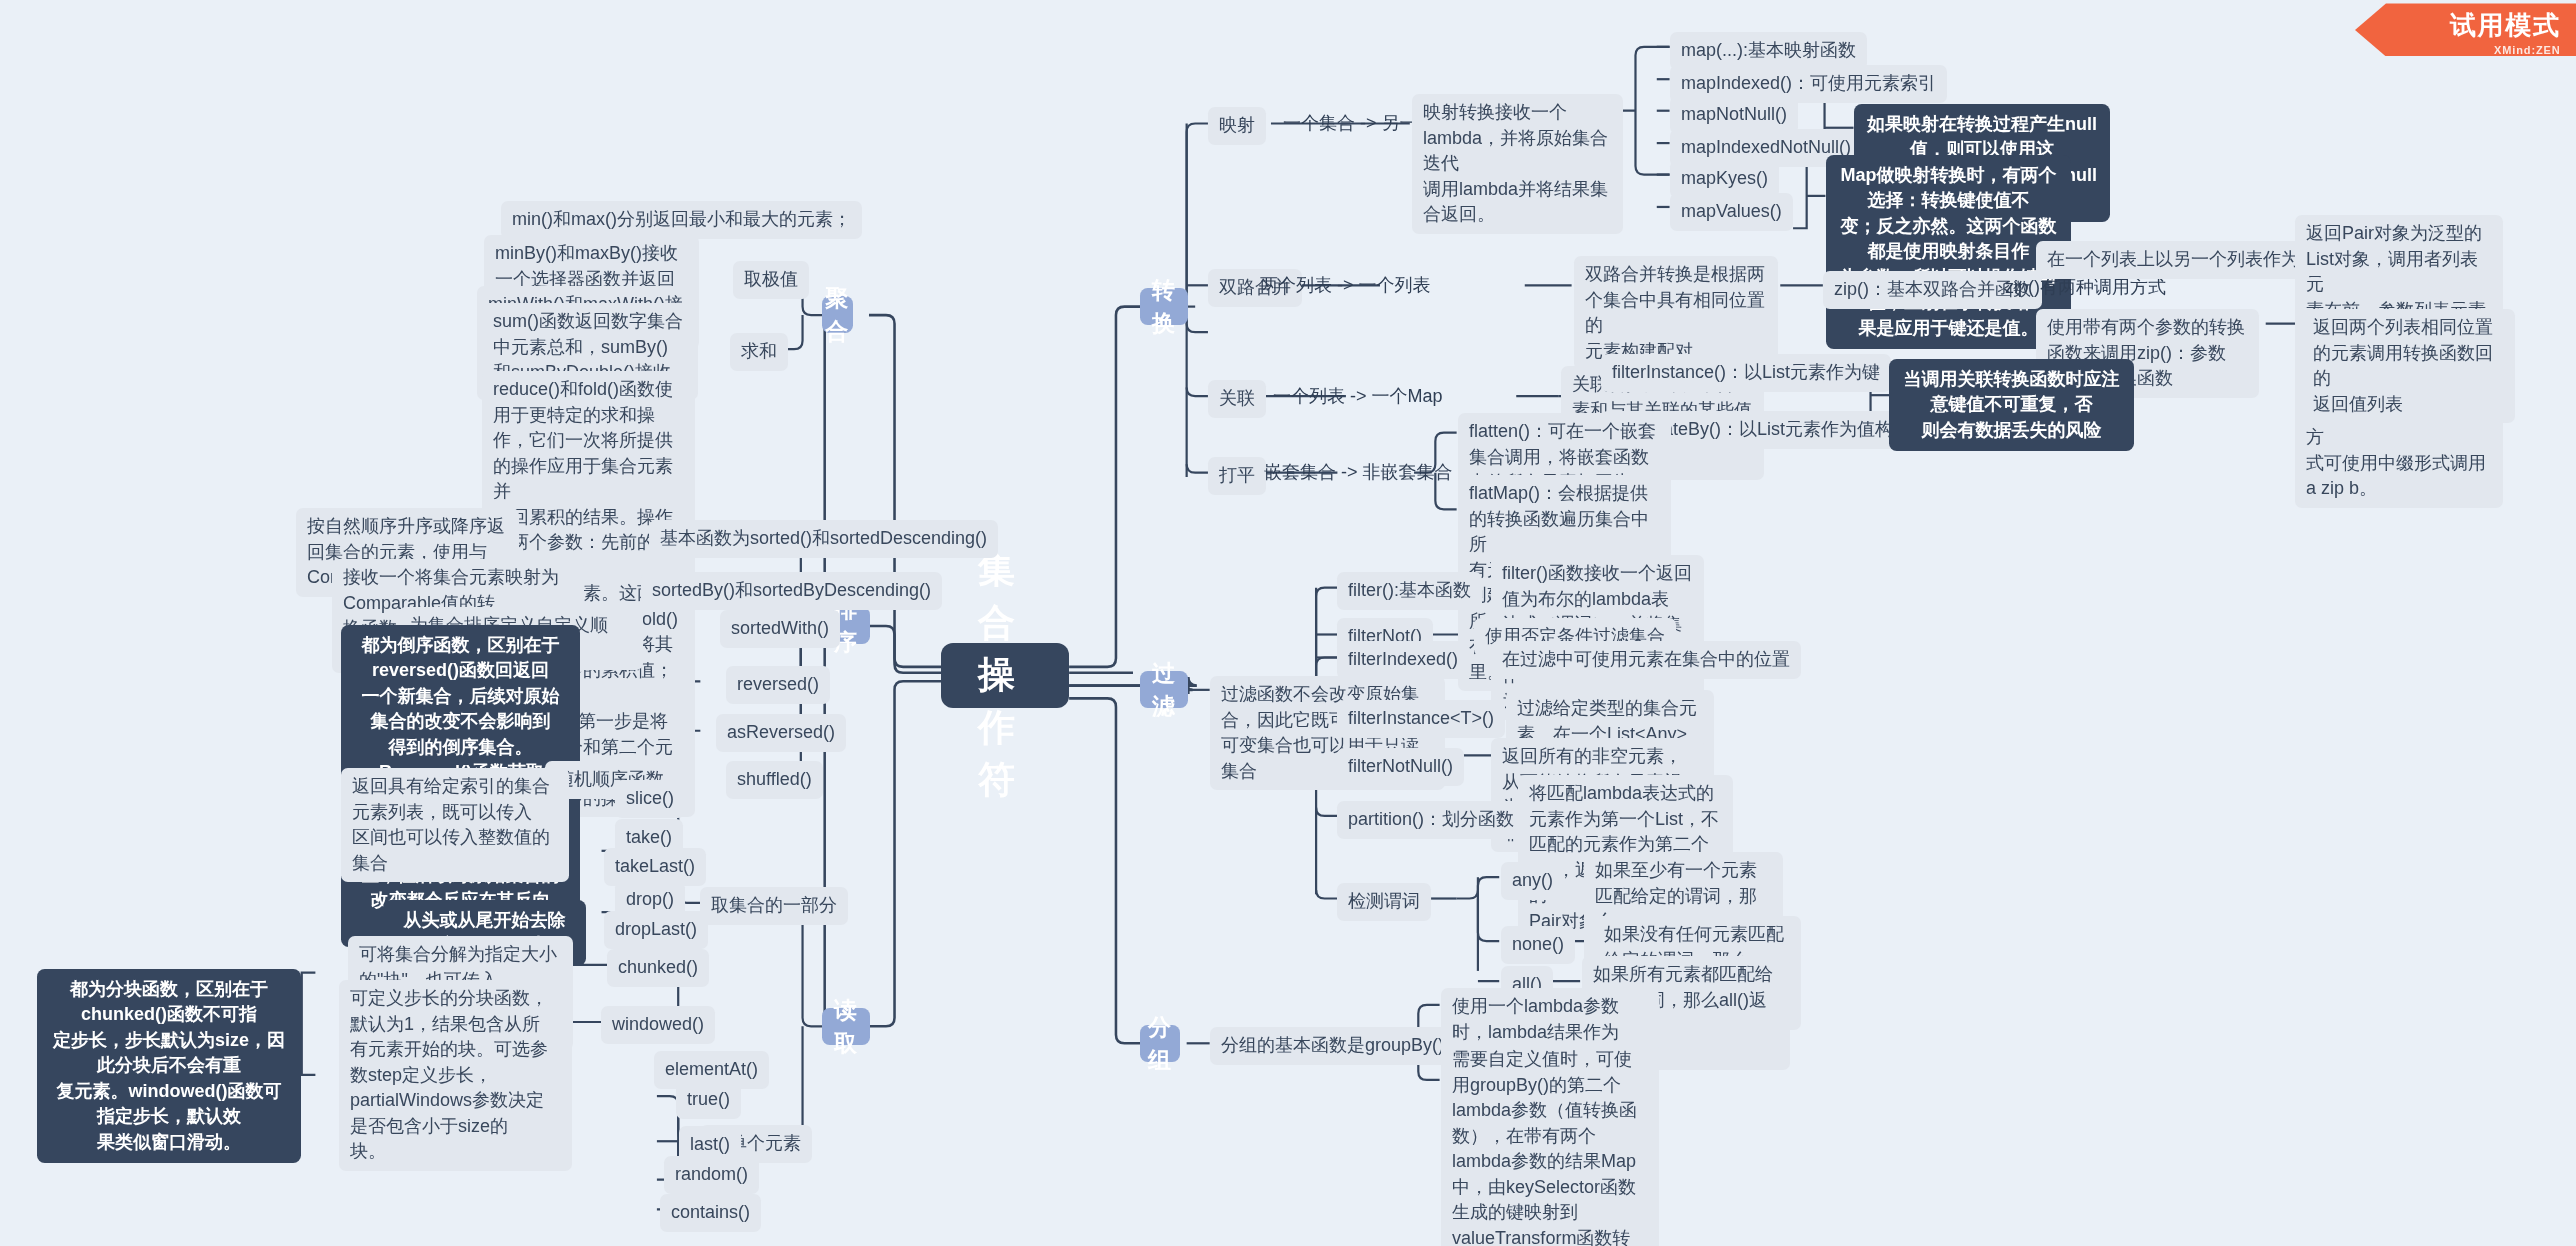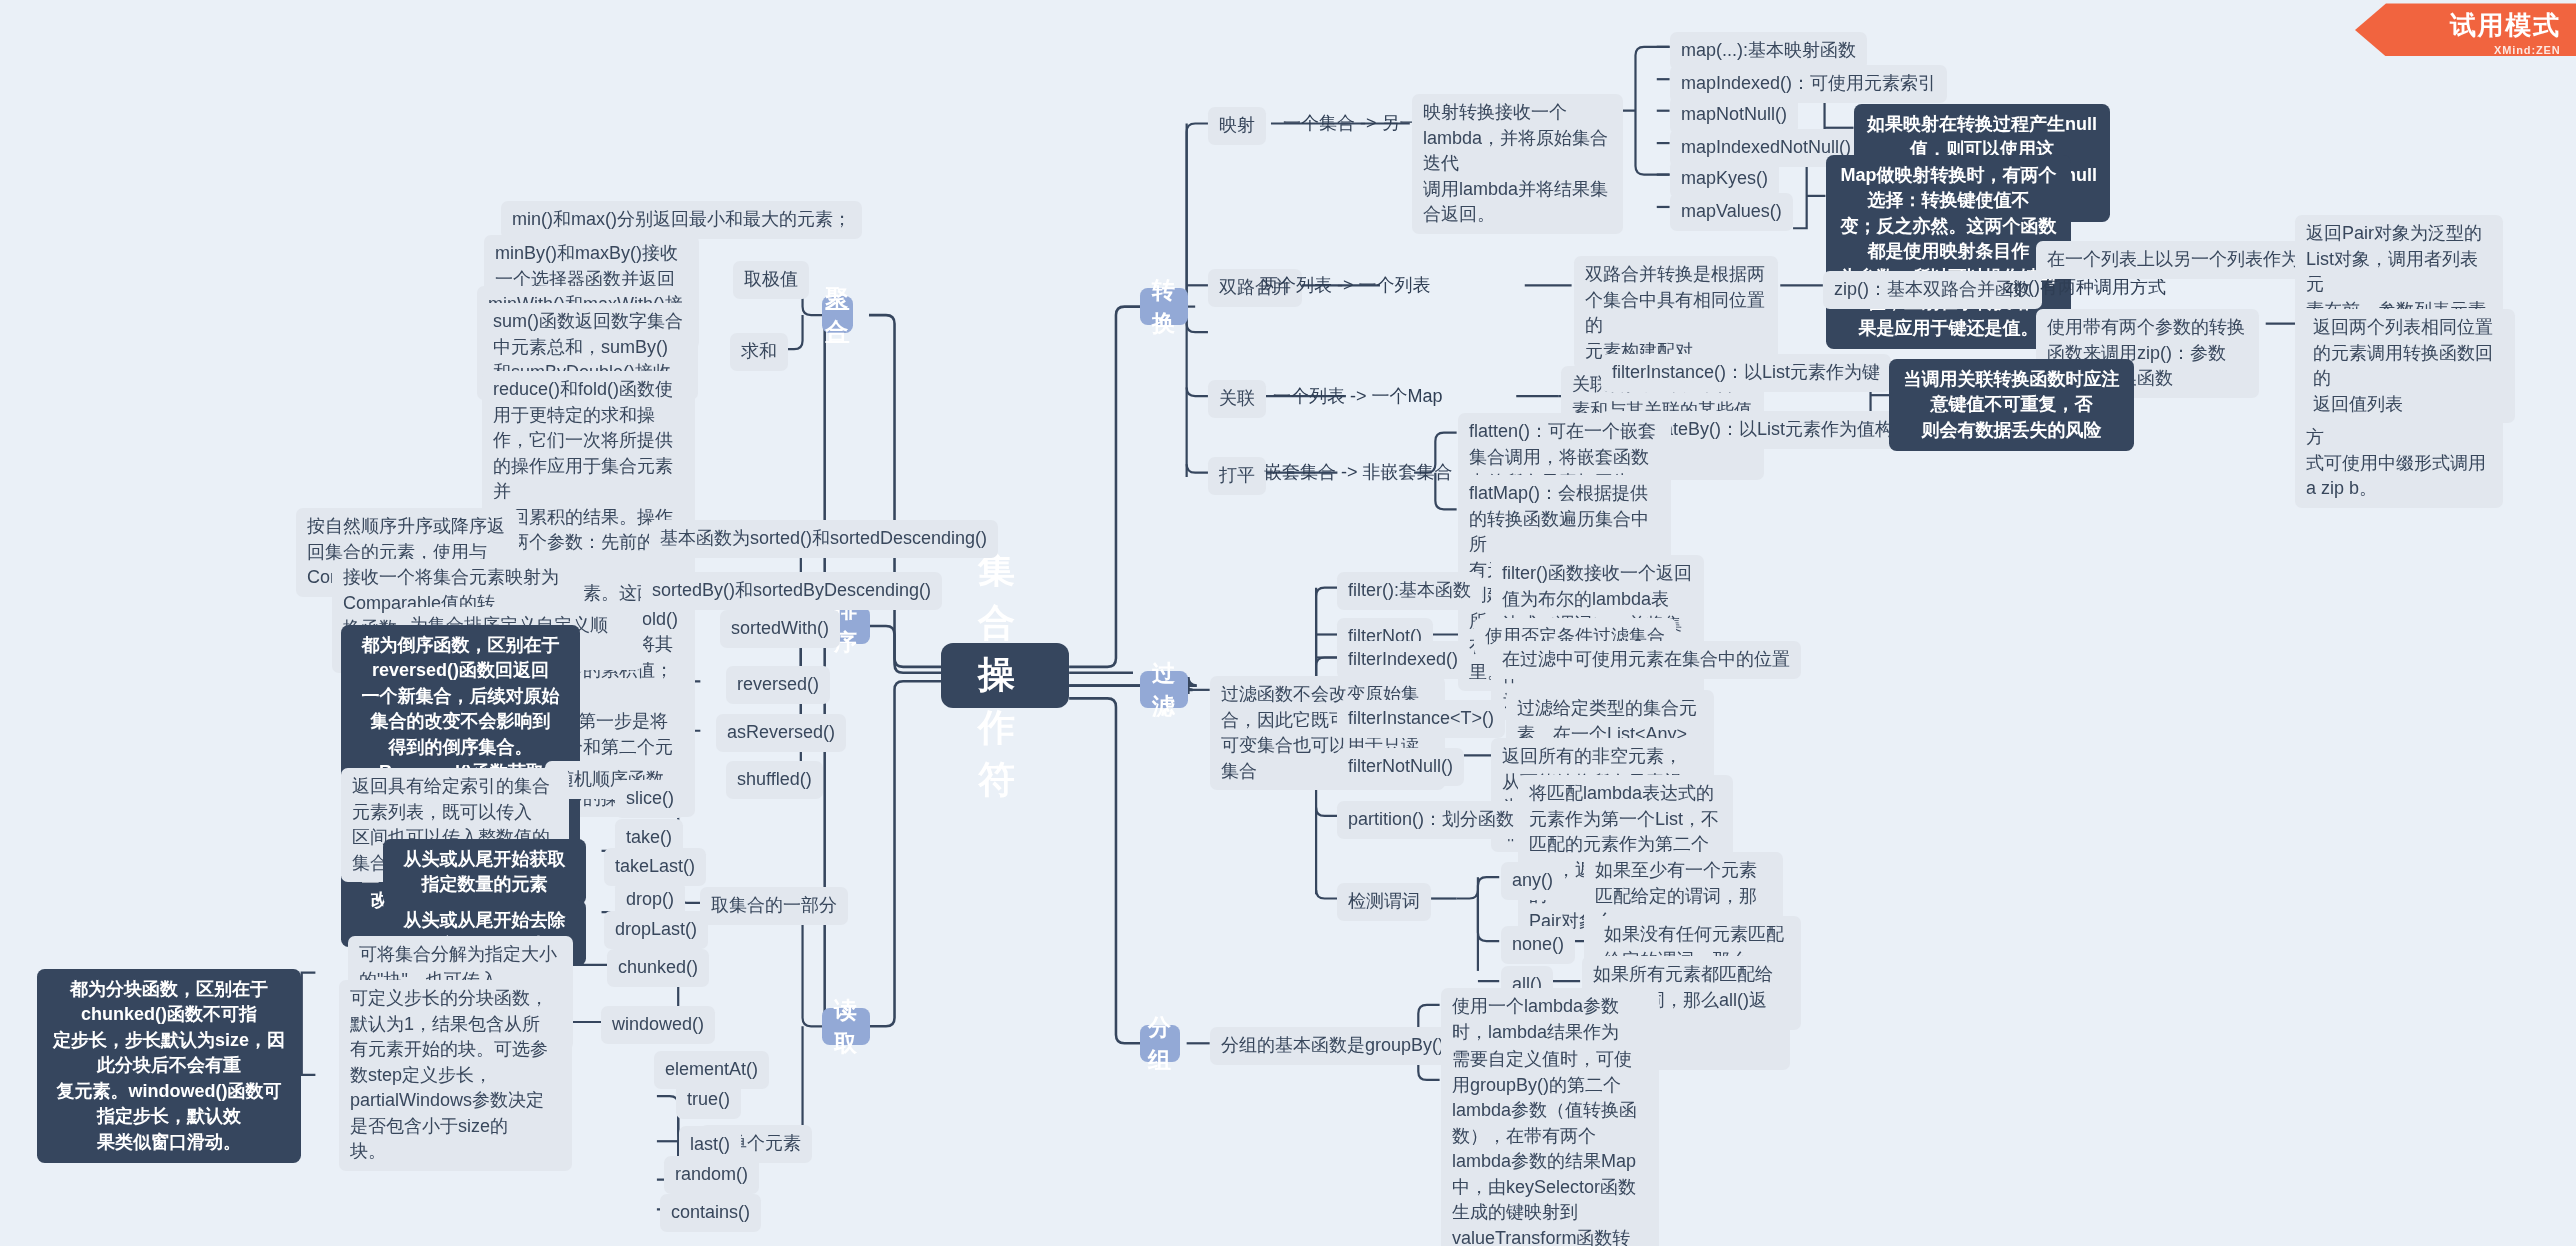--- a/index.html
+++ b/index.html
@@ -271,21 +271,21 @@
     <g fill="none" stroke="#36465e" stroke-width="2.6">
       <path d="M1393,1225 H1420"></path>
       <path d="M1638,1225 H1655 Q1665,1225 1665,1215 V1190 Q1665,1180 1675,1180 H1690"></path>
       <path d="M1665,1225 V1258 Q1665,1268 1675,1268 H1690"></path>
     </g>
   </svg>
 
   <div class="node t-root" style="left:941px; top:643px; width:128px; height:65px;">集合操作符</div>
 
   <div class="node t-branch" style="left:1140px; top:288px; width:48px; height:37px;">转换</div>
-  <div class="node t-branch" style="left:822px; top:296px; width:26px; height:37px;text-decoration:underline;">聚合</div>
+  <div class="node t-branch" style="left:822px; top:296px; width:26px; height:37px;">聚合</div>
   <div class="node t-branch" style="left:822px; top:607px; width:48px; height:37px;">排序</div>
   <div class="node t-branch" style="left:1140px; top:671px; width:48px; height:37px;">过滤</div>
   <div class="node t-branch" style="left:822px; top:1008px; width:48px; height:37px;">读取</div>
   <div class="node t-branch" style="left:1140px; top:1025px; width:40px; height:37px;">分组</div>
 
   <div class="node t-plain" style="left:1208px; top:107px;">映射</div>
   <div class="node t-bare" style="left:1278px; top:108px;">一个集合 -&gt; 另一个集合</div>
   <div class="node t-plain" style="left:1412px; top:94px; width:211px;">映射转换接收一个lambda，并将原始集合迭代
 调用lambda并将结果集合返回。</div>
 
@@ -379,21 +379,20 @@
   <div class="node t-plain" style="left:545px; top:761px;">随机顺序函数</div>
 
   <div class="node t-plain" style="left:700px; top:887px;">取集合的一部分</div>
 
   <div class="node t-plain" style="left:615px; top:780px;">slice()</div>
   <div class="node t-plain" style="left:341px; top:768px; width:228px;">返回具有给定索引的集合元素列表，既可以传入
 区间也可以传入整数值的集合</div>
 
   <div class="node t-plain" style="left:615px; top:819px;">take()</div>
   <div class="node t-plain" style="left:604px; top:848px;">takeLast()</div>
-  <div class="node t-dark" style="left:383px; top:839px; width:203px;">从头或从尾开始获取指定数量的元素</div>
 
   <div class="node t-plain" style="left:615px; top:881px;">drop()</div>
   <div class="node t-plain" style="left:604px; top:911px;">dropLast()</div>
   <div class="node t-dark" style="left:383px; top:900px; width:203px;">从头或从尾开始去除指定数量的元素</div>
 
   <div class="node t-plain" style="left:607px; top:949px;">chunked()</div>
   <div class="node t-plain" style="left:348px; top:936px; width:225px;">可将集合分解为指定大小的"块"，也可传入
 lambda对分块后的集合做转换</div>
 
   <div class="node t-plain" style="left:601px; top:1006px;">windowed()</div>

